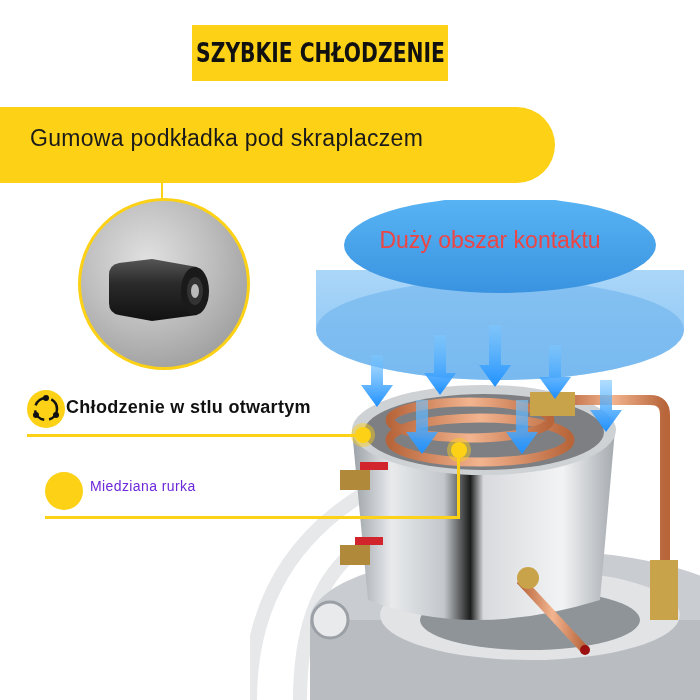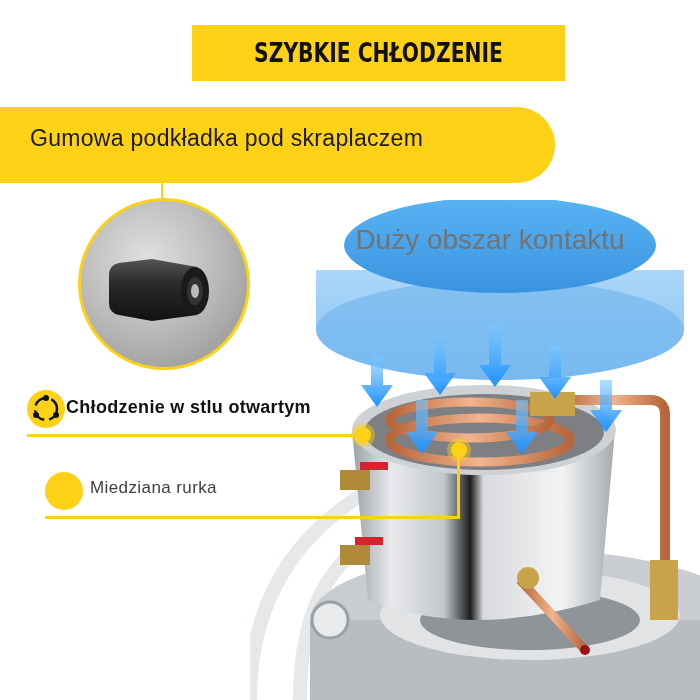--- a/index.html
+++ b/index.html
@@ -1,45 +1,45 @@
 <!DOCTYPE html>
 <html><head>
 <meta charset="utf-8">
 <style>
   html, body { margin:0; padding:0; }
   body { width:700px; height:700px; background:#ffffff; position:relative; overflow:hidden; font-family:"Liberation Sans", sans-serif; }
   .abs { position:absolute; }
 
   
-  .title-banner { left:192px; top:25px; width:373px; height:56px; background:#fcd116; display:flex; align-items:center; justify-content:center; }
+  .title-banner { left:192px; top:25px; width:256px; height:56px; background:#fcd116; display:flex; align-items:center; justify-content:center; }
   .title-text { font-family:"DejaVu Sans", sans-serif; font-weight:bold; font-size:26px; letter-spacing:0px; color:#111; transform:scaleX(0.78); white-space:nowrap; }
 
   
   .pill { left:0; top:107px; width:555px; height:76px; background:#fcd116; border-radius:0 38px 38px 0; }
   .pill-text { left:30px; top:125px; font-size:23px; color:#1a1a1a; letter-spacing:0.3px; }
   .pill-connector { left:161px; top:183px; width:2px; height:20px; background:#fcd116; }
 
   
   .gasket-circle { left:78px; top:198px; width:172px; height:172px; border-radius:50%; border:3px solid #fcd116; box-sizing:border-box;
     background: radial-gradient(circle at 40% 35%, #e0e0e0 0%, #bdbdbd 45%, #8d8d8d 100%); overflow:hidden; }
   .gasket-body { position:absolute; left:26px; top:56px; width:105px; height:64px; }
 
   
   .scene { left:250px; top:200px; width:450px; height:500px; }
 
   
-  .water-label { left:300px; top:226px; width:380px; text-align:center; font-size:28px; line-height:28px; color:#737373; }
+  .water-label { left:300px; top:226px; width:380px; text-align:center; font-size:23px; line-height:28px; color:#ef4444; }
 
   
   .ann-icon { width:38px; height:38px; border-radius:50%; background:#fcd116; }
   .ann-1-icon { left:27px; top:390px; }
   .ann-1-text { left:66px; top:397px; font-size:18px; color:#111; letter-spacing:0.3px;font-weight:bold; }
   .ann-1-line { left:27px; top:434px; width:330px; height:3px; background:#fcd116; }
   .ann-2-icon { left:45px; top:472px; }
-  .ann-2-text { left:90px; top:478px; font-size:17px; color:#404040; letter-spacing:0.4px; }
+  .ann-2-text { left:90px; top:478px; font-size:14px; color:#6d28d9; letter-spacing:0.4px; }
   .ann-2-line { left:45px; top:516px; width:415px; height:3px; background:#fcd116; }
   .ann-2-vline { left:457px; top:450px; width:3px; height:69px; background:#fcd116; }
   .dot { width:16px; height:16px; border-radius:50%; background:#fcd116; box-shadow:0 0 0 4px rgba(252,209,22,0.45); }
 </style>
 </head>
 <body>
 
 <div class="abs title-banner">
   <span class="title-text">SZYBKIE CHŁODZENIE</span>
 </div>

